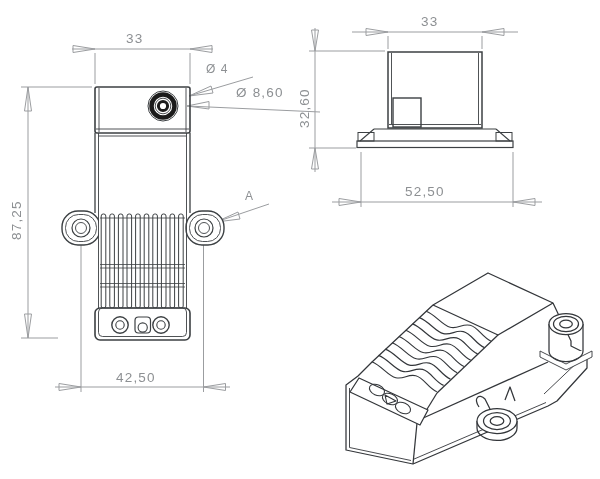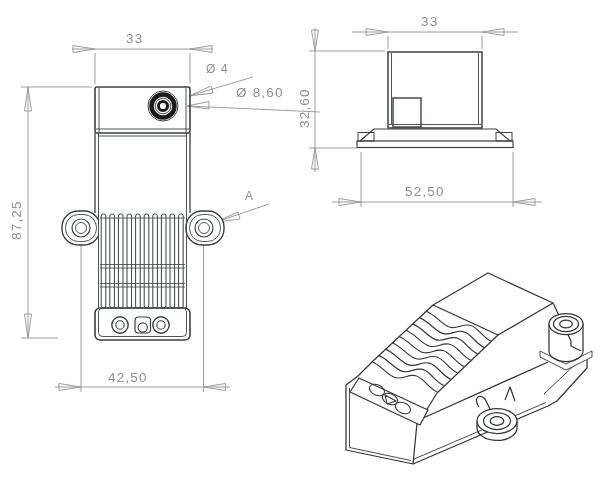--- a/index.html
+++ b/index.html
@@ -189,21 +189,21 @@
       <ellipse cx="497" cy="421" rx="13.5" ry="8.5"></ellipse>
       <ellipse cx="497" cy="421" rx="6.8" ry="4.3"></ellipse>
     </g>
   </g>
 </svg>
 
   <span class="dim-label" style="left:126px;top:31px;">33</span>
 
   <span class="dim-label vert" style="left:9px;top:240px;">87,25</span>
 
-  <span class="dim-label" style="left:108px;top:370px;">42,50</span>
+  <span class="dim-label" style="left:116px;top:370px;">42,50</span>
 
   <span class="dim-label small" style="left:206px;top:62px;">Ø 4</span>
 
   <span class="dim-label" style="left:227px;top:85px;margin-left:9px;">Ø 8,60</span>
 
   <span class="dim-label small" style="left:245px;top:189px;">A</span>
 
   <span class="dim-label" style="left:421px;top:14px;">33</span>
 
   <span class="dim-label vert" style="left:297px;top:128px;">32,60</span>

